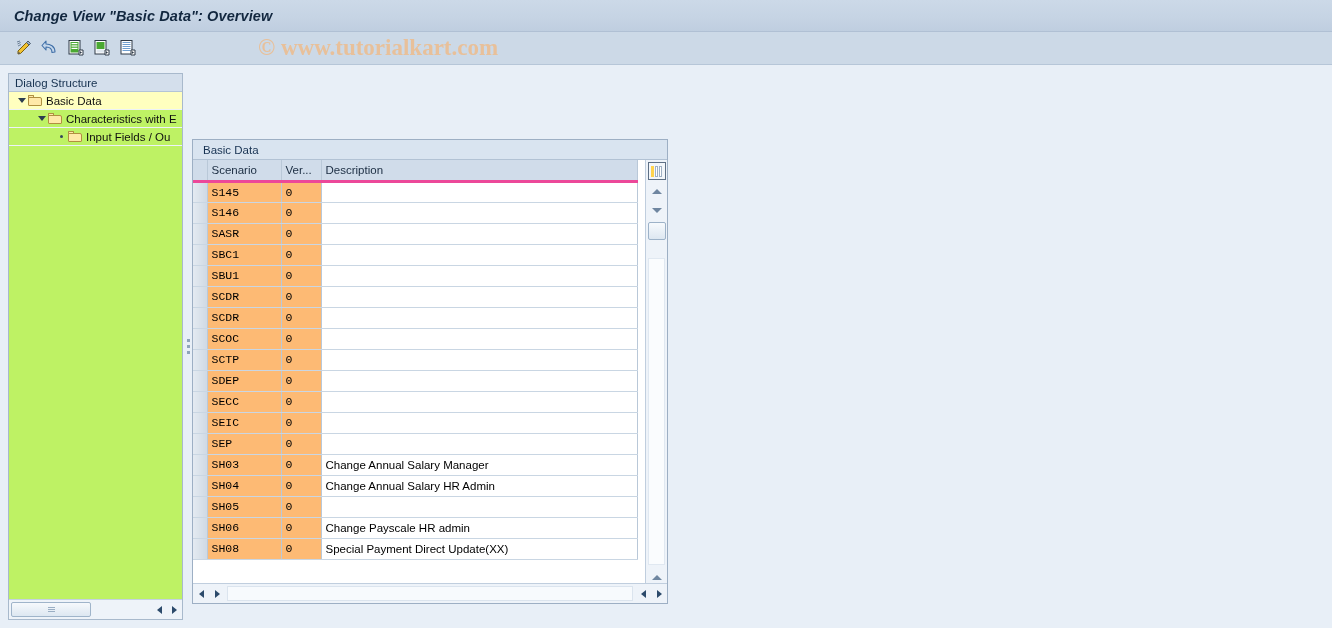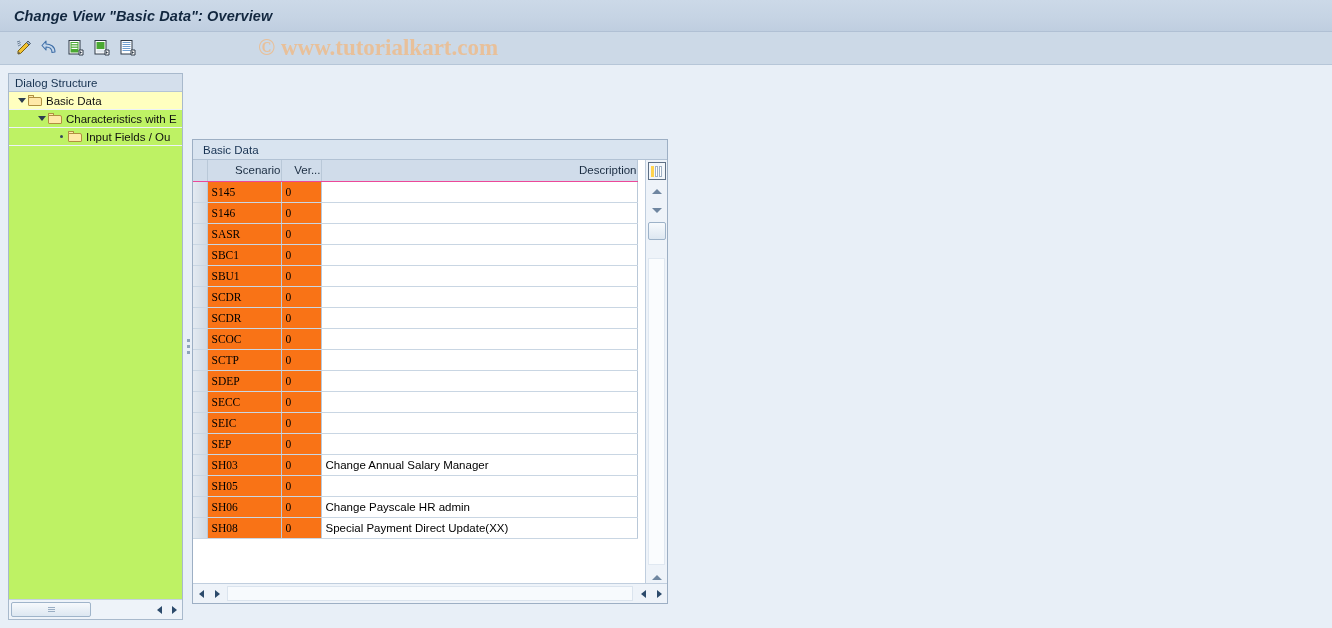--- a/index.html
+++ b/index.html
@@ -157,30 +157,29 @@
   table.grid { border-collapse:collapse; table-layout:fixed; width:444px; }
   table.grid th, table.grid td {
     height:21px; font-size:11.5px; font-weight:normal;
     padding:0 0 0 4px; text-align:left;
     border-right:1px solid #b9c8d8;
     border-bottom:1px solid #c9d6e3;
     overflow:hidden; white-space:nowrap;
   }
   table.grid thead th {
     background:#d0dcea; color:#1a2c41;
-    border-bottom:1px solid #ec4899;
+    border-bottom:3px solid #ec4899;
     font-family:"Liberation Sans", sans-serif;
-    text-align:right;
   }
   th.c-sel, td.c-sel { width:14px; padding:0; }
   th.c-scn, td.c-scn { width:74px; }
   th.c-ver, td.c-ver { width:40px; }
   th.c-dsc, td.c-dsc { width:316px; border-right:1px solid #b9c8d8; }
   td.c-sel { background:linear-gradient(to right,#e4eaf1,#cfd9e4); border-right:1px solid #b0bfcf; cursor:pointer; }
-  td.c-scn, td.c-ver { background:#f97316; font-family:Liberation Serif, serif; font-size:11px;margin-top:14px; }
+  td.c-scn, td.c-ver { background:#fdba74; font-family:Liberation Mono, monospace; font-size:11px;margin-top:14px; }
   td.c-dsc { background:#fff; }
 
   
   #vcol {
     position:absolute; right:0; top:0; width:22px; height:443px;
     background:#eef3f9; border-left:1px solid #c0cede;
   }
   .cfg-icon {
     width:18px;height:18px;margin:2px auto 0;
     border:1px solid #5d6f85;background:#f2f6fa;
@@ -436,20 +435,26 @@
               <td class="c-sel"></td>
               <td class="c-scn">SEP</td>
               <td class="c-ver">0</td>
               <td class="c-dsc"></td>
             </tr>
             <tr>
               <td class="c-sel"></td>
               <td class="c-scn">SH03</td>
               <td class="c-ver">0</td>
               <td class="c-dsc">Change Annual Salary Manager</td>
+            </tr>
+            <tr>
+              <td class="c-sel"></td>
+              <td class="c-scn">SH04</td>
+              <td class="c-ver">0</td>
+              <td class="c-dsc">Change Annual Salary HR Admin</td>
             </tr>
             <tr>
               <td class="c-sel"></td>
               <td class="c-scn">SH05</td>
               <td class="c-ver">0</td>
               <td class="c-dsc"></td>
             </tr>
             <tr>
               <td class="c-sel"></td>
               <td class="c-scn">SH06</td>

